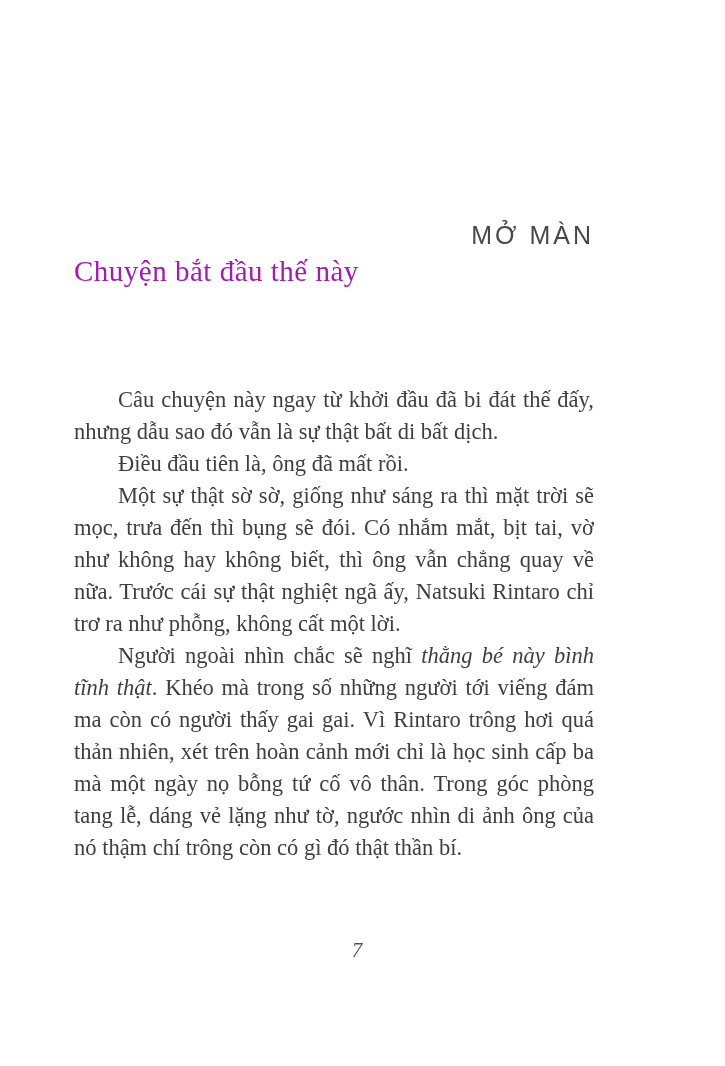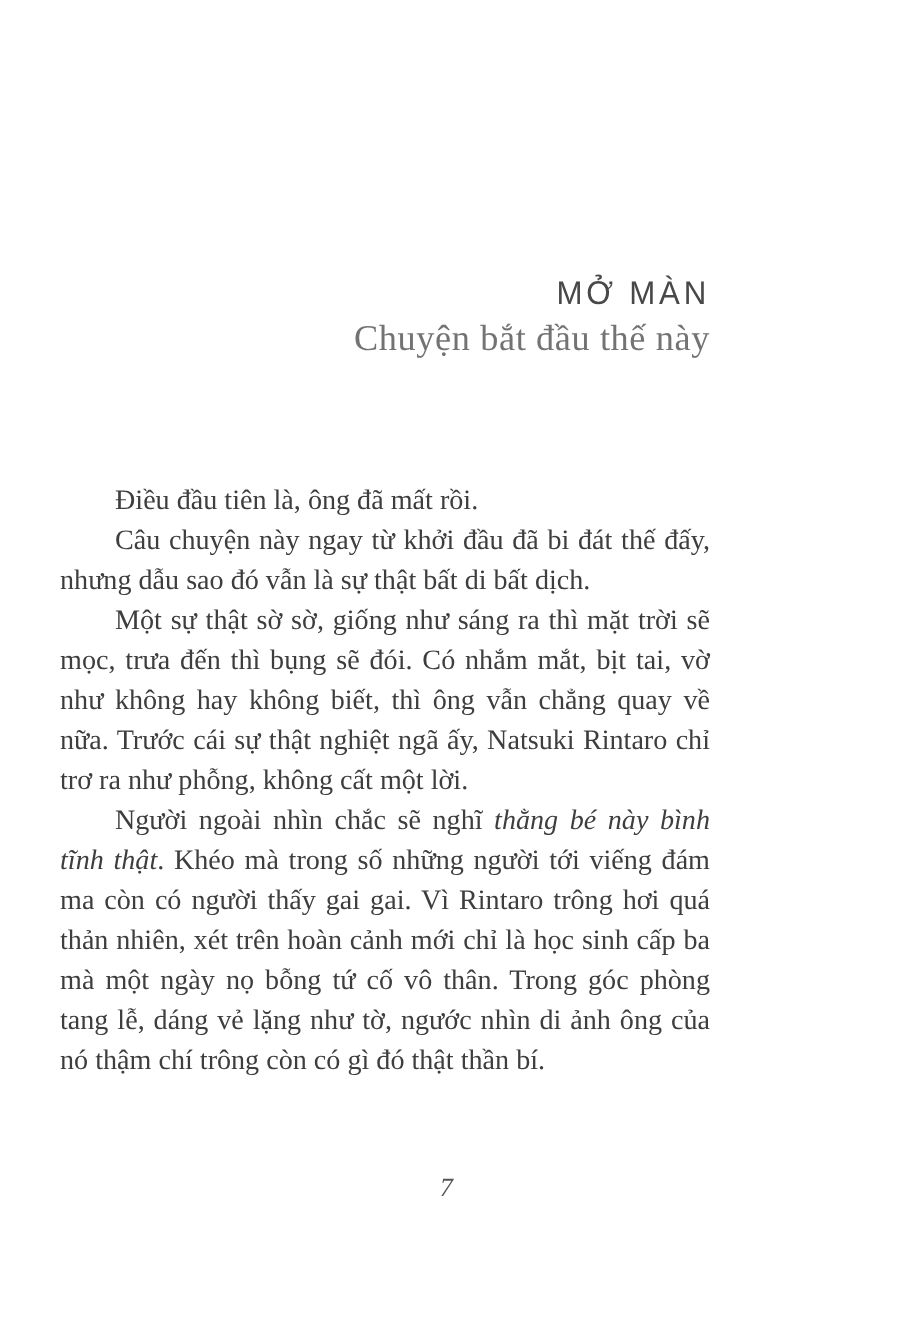--- a/index.html
+++ b/index.html
@@ -17,41 +17,41 @@
   }
   .book-page {
     position: relative;
     width: 725px;
     height: 1066px;
     background: var(--background);
     color: var(--text);
   }
   .content {
     width: 520px;
-    margin-left: 48px;
+    margin-left: 74px;
     padding-top: 219px;
   }
   .kicker {
     font-family: "Liberation Sans", sans-serif;
     font-weight: 300;
     font-size: 25px;
     line-height: 30px;
     letter-spacing: 3px;
     text-align: right;
     color: #484848;
     transform: scaleY(1.05);
     transform-origin: right top;
   }
   .chapter-title {
     font-family: "Liberation Serif", serif;
     font-weight: 400;
     font-size: 29px;
     line-height: 36px;
-    text-align: right;
-    color: #737373;
+    text-align: left;
+    color: #a21caf;
     margin-top: 4px;
     letter-spacing: 0.5px;
   }
   .body-text {
     margin-top: 95px;
     font-size: 22.5px;
     line-height: 32px;
     text-align: justify;
     color: var(--text);
   }
@@ -73,20 +73,20 @@
   }
 </style>
 </head>
 <body>
 
 <div class="book-page">
   <div class="content">
     <div class="kicker">MỞ MÀN</div>
     <h1 class="chapter-title">Chuyện bắt đầu thế này</h1>
     <div class="body-text">
+        <p><span>Câu chuyện này ngay từ khởi đầu đã bi đát thế đấy, nhưng dẫu sao đó vẫn là sự thật bất di bất dịch.</span></p>
         <p><span>Điều đầu tiên là, ông đã mất rồi.</span></p>
-        <p><span>Câu chuyện này ngay từ khởi đầu đã bi đát thế đấy, nhưng dẫu sao đó vẫn là sự thật bất di bất dịch.</span></p>
         <p><span>Một sự thật sờ sờ, giống như sáng ra thì mặt trời sẽ mọc, trưa đến thì bụng sẽ đói. Có nhắm mắt, bịt tai, vờ như không hay không biết, thì ông vẫn chẳng quay về nữa. Trước cái sự thật nghiệt ngã ấy, Natsuki Rintaro chỉ trơ ra như phỗng, không cất một lời.</span></p>
         <p><span>Người ngoài nhìn chắc sẽ nghĩ </span><em>thằng bé này bình tĩnh thật</em><span>. Khéo mà trong số những người tới viếng đám ma còn có người thấy gai gai. Vì Rintaro trông hơi quá thản nhiên, xét trên hoàn cảnh mới chỉ là học sinh cấp ba mà một ngày nọ bỗng tứ cố vô thân. Trong góc phòng tang lễ, dáng vẻ lặng như tờ, ngước nhìn di ảnh ông của nó thậm chí trông còn có gì đó thật thần bí.</span></p>
       </div>
   </div>
   <div class="page-number">7</div>
 </div>
 
 </body></html>

